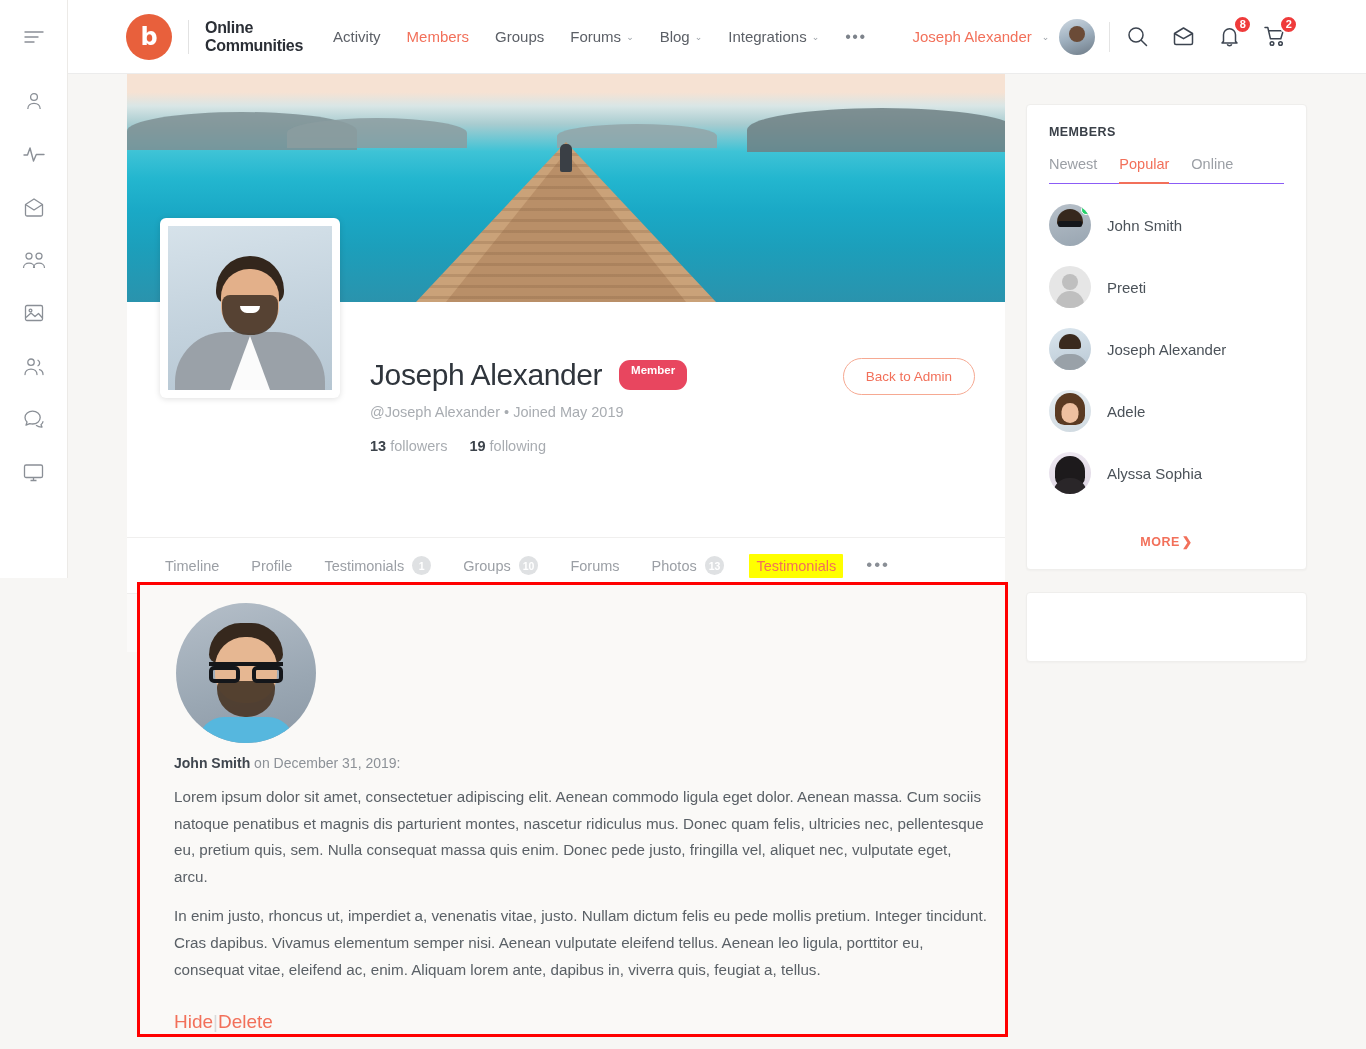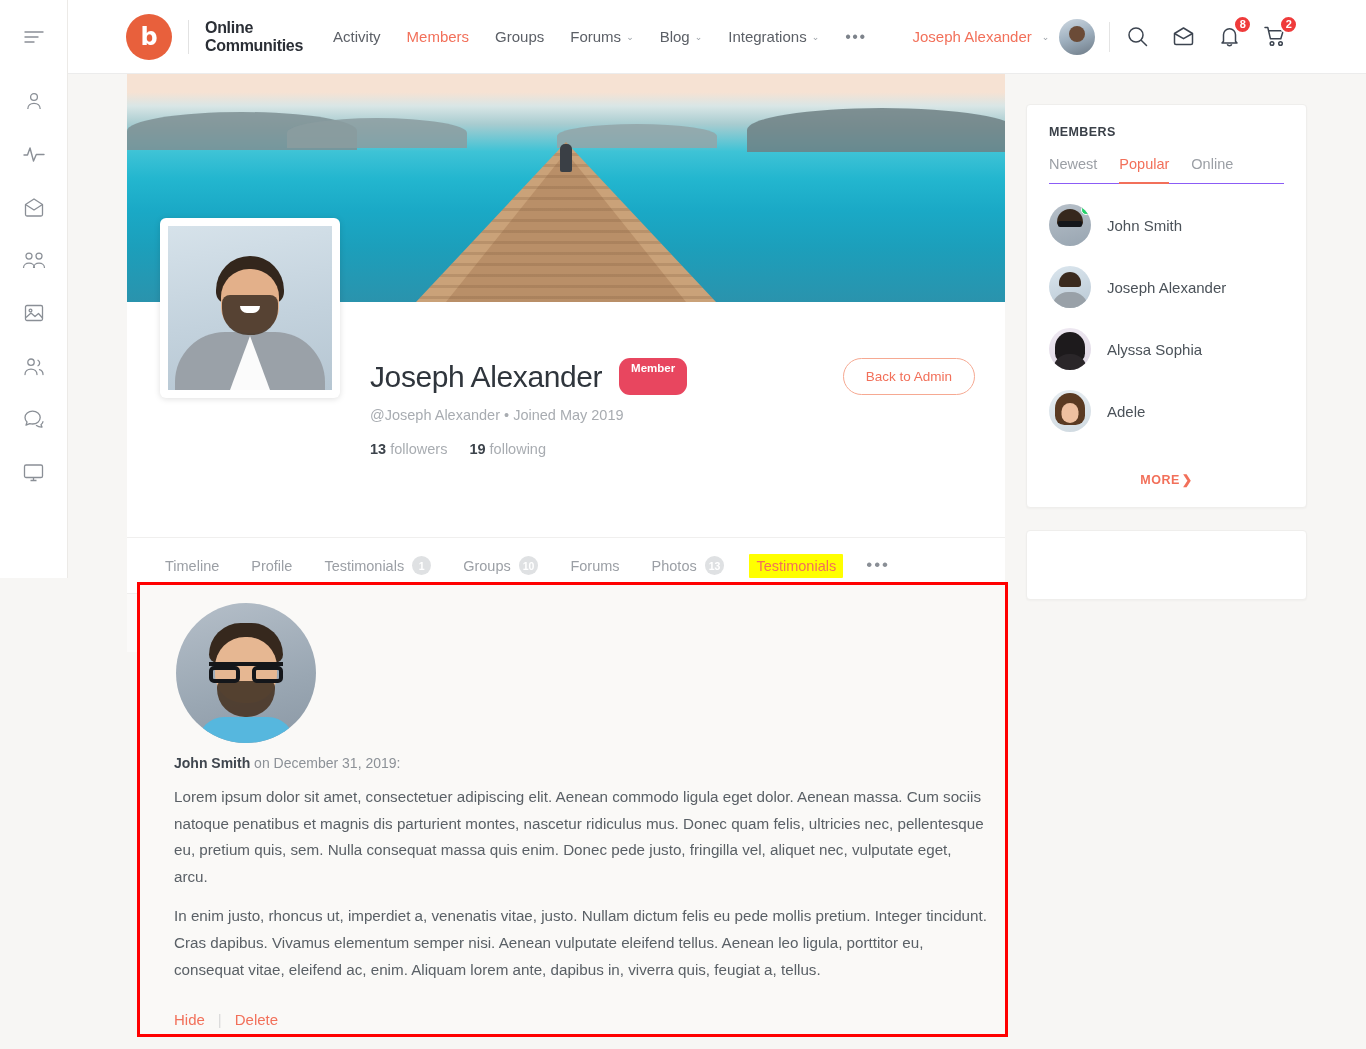--- a/index.html
+++ b/index.html
@@ -154,21 +154,21 @@
   #avatar-photo .beard{position:absolute;left:50%;top:42%;transform:translateX(-50%);width:56px;height:40px;background:#4a382b;border-radius:8px 8px 26px 26px;opacity:.92;}
   #avatar-photo .mouth{position:absolute;left:50%;top:49%;transform:translateX(-50%);width:20px;height:7px;background:#fff;border-radius:0 0 10px 10px;}
   #avatar-photo .jacket{position:absolute;left:50%;bottom:0;transform:translateX(-50%);width:150px;height:58px;background:#9aa1a8;border-radius:50px 50px 0 0;}
   #avatar-photo .shirt{position:absolute;left:50%;bottom:0;transform:translateX(-50%);width:40px;height:54px;background:#fbfbfb;clip-path:polygon(50% 0,100% 100%,0 100%);}
 
   #profile-text { position: absolute; left: 243px; top: 56px; }
   #name-row { display: flex; align-items: center; gap: 17px; }
   #display-name { font-size: 30px; color: #2f353c; font-weight: normal; letter-spacing: -0.4px; }
   #member-badge {
     background: #e8465f; color: #fff; border-radius: 11px;
-    font-size: 11.5px; font-weight: bold; padding: 4px 12px 21px;
+    font-size: 11.5px; font-weight: bold; padding: 4px 12px 14px;
   }
   #handle-line { margin-top: 12px; font-size: 14.5px; color: #a8acb1; }
   #stats-row { margin-top: 18px; font-size: 14.5px; color: #a8acb1; display: flex; gap: 22px; }
   #stats-row b { color: #3c434b; font-weight: bold; }
   #back-to-admin {
     position: absolute; right: 30px; top: 56px;
     border: 1px solid #f6a992; color: #f2705a;
     background: #fff; border-radius: 20px;
     padding: 10px 22px; font-size: 13.5px; cursor: pointer;
     font-family: "Liberation Sans", sans-serif;
@@ -231,21 +231,21 @@
   #t-avatar .beard{position:absolute;left:50%;top:56%;transform:translateX(-50%);width:58px;height:36px;background:#4c3a2b;border-radius:6px 6px 28px 28px;opacity:.95;}
   #t-avatar .shirt{position:absolute;left:50%;bottom:0;transform:translateX(-50%);width:96px;height:26px;background:#56b7de;border-radius:40px 40px 0 0;}
 
   #t-meta { margin-top: 12px; margin-left: 17px; font-size: 14px; color: #8c9197; }
   #t-meta b { color: #3f464e; font-weight: bold; }
   .t-para {
     margin-left: 17px; margin-top: 13px;
     font-size: 15.2px; line-height: 26.6px; color: #5a6066;
     max-width: 842px;
   }
-  #t-actions { margin-left: 17px; margin-top: 28px; font-size: 15px; display: flex; align-items: center; gap: 13px; }
+  #t-actions { margin-left: 17px; margin-top: 28px; font-size: 19px; display: flex; align-items: center; gap: 0; }
   #t-actions a { color: #f2705a; text-decoration: none; cursor: pointer; }
   #t-actions .sep { color: #d9d9d9; }
 
   
   #right-col { position: absolute; left: 1026px; top: 104px; width: 281px; }
   .rcard {
     background: #fff; border: 1px solid #efeeec; border-radius: 4px;
     box-shadow: 0 1px 2px rgba(0,0,0,.03);
   }
   #members-card { padding: 20px 22px 20px; }
@@ -547,31 +547,35 @@
       <div class="mtab"><span>Online</span></div>
     </div>
 
     <div class="mrow">
       <div class="mav av-john">
           <span class="dot"></span>
         </div>
       <div class="mname">John Smith</div>
     </div>
     <div class="mrow">
+      <div class="mav av-preeti"></div>
+      <div class="mname">Preeti</div>
+    </div>
+    <div class="mrow">
       <div class="mav av-joseph"></div>
       <div class="mname">Joseph Alexander</div>
+    </div>
+    <div class="mrow">
+      <div class="mav av-adele"></div>
+      <div class="mname">Adele</div>
     </div>
     <div class="mrow">
       <div class="mav av-alyssa"></div>
       <div class="mname">Alyssa Sophia</div>
     </div>
-    <div class="mrow">
-      <div class="mav av-adele"></div>
-      <div class="mname">Adele</div>
-    </div>
 
     <div id="more-row">
       <span>MORE</span>
       <span>❯</span>
     </div>
   </div>
 
   <div class="rcard" id="second-card"></div>
 </div>
 

